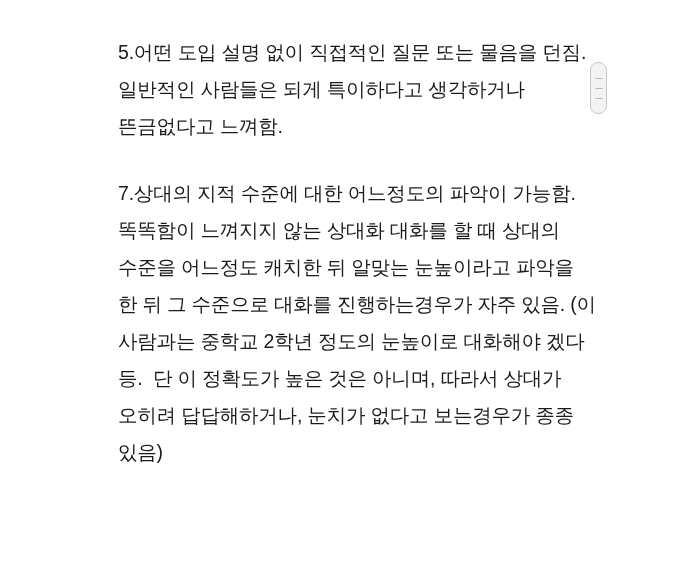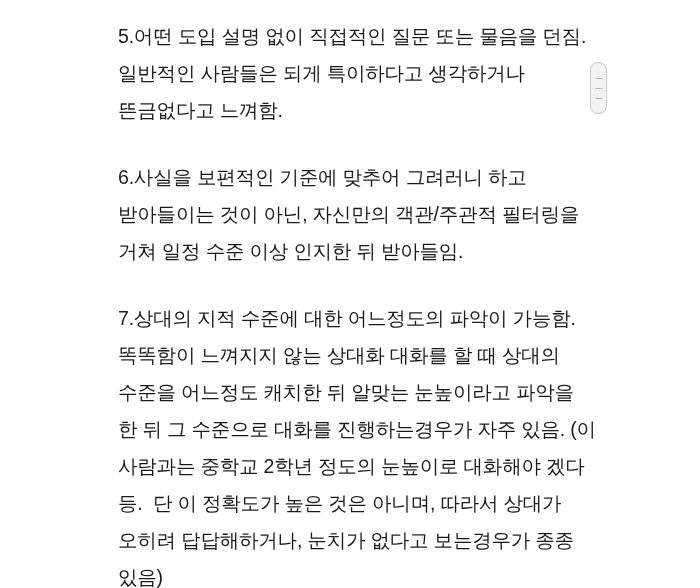--- a/index.html
+++ b/index.html
@@ -25,21 +25,21 @@
     left: 118px;
     top: 18px;
     width: 480px;
   }
   .para {
     font-size: 19.5px;
     line-height: 37px;
     color: #1b1b1b;
     letter-spacing: -0.2px;
     word-break: keep-all;
-    margin: 0 0 30px 0;
+    margin: 16px 0 30px 0;
     white-space: pre-wrap;
   }
   .para:last-child {
     margin-bottom: 0;
   }
   
   #scroll-indicator {
     position: absolute;
     left: 590px;
     top: 62px;
@@ -73,21 +73,20 @@
 </head>
 <body>
 
 <div id="page">
 
   <div class="edge left"></div>
   <div class="edge right"></div>
 
   <div id="content">
     <p class="para">5.어떤 도입 설명 없이 직접적인 질문 또는 물음을 던짐. 일반적인 사람들은 되게 특이하다고 생각하거나 뜬금없다고 느껴함.</p>
-    <p class="para">6.사실을 보편적인 기준에 맞추어 그려러니 하고 받아들이는 것이 아닌, 자신만의 객관/주관적 필터링을 거쳐 일정 수준 이상 인지한 뒤 받아들임.</p>
     <p class="para">7.상대의 지적 수준에 대한 어느정도의 파악이 가능함. 똑똑함이 느껴지지 않는 상대화 대화를 할 때 상대의 수준을 어느정도 캐치한 뒤 알맞는 눈높이라고 파악을 한 뒤 그 수준으로 대화를 진행하는경우가 자주 있음. (이 사람과는 중학교 2학년 정도의 눈높이로 대화해야 겠다 등.  단 이 정확도가 높은 것은 아니며, 따라서 상대가 오히려 답답해하거나, 눈치가 없다고 보는경우가 종종 있음)</p>
   </div>
 
   <div id="scroll-indicator">
     <div class="bar b1"></div>
     <div class="bar b2"></div>
     <div class="bar b3"></div>
   </div>
 
 </div>

